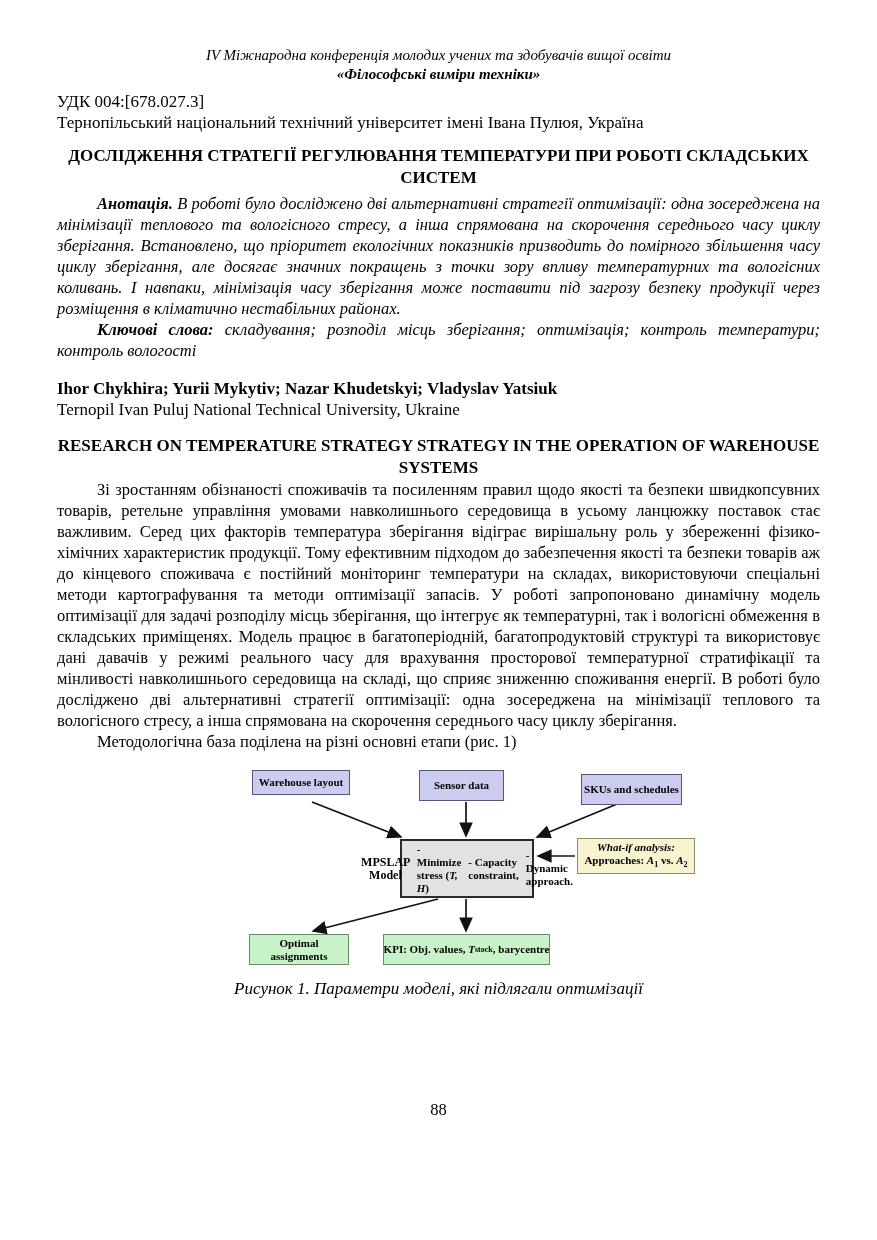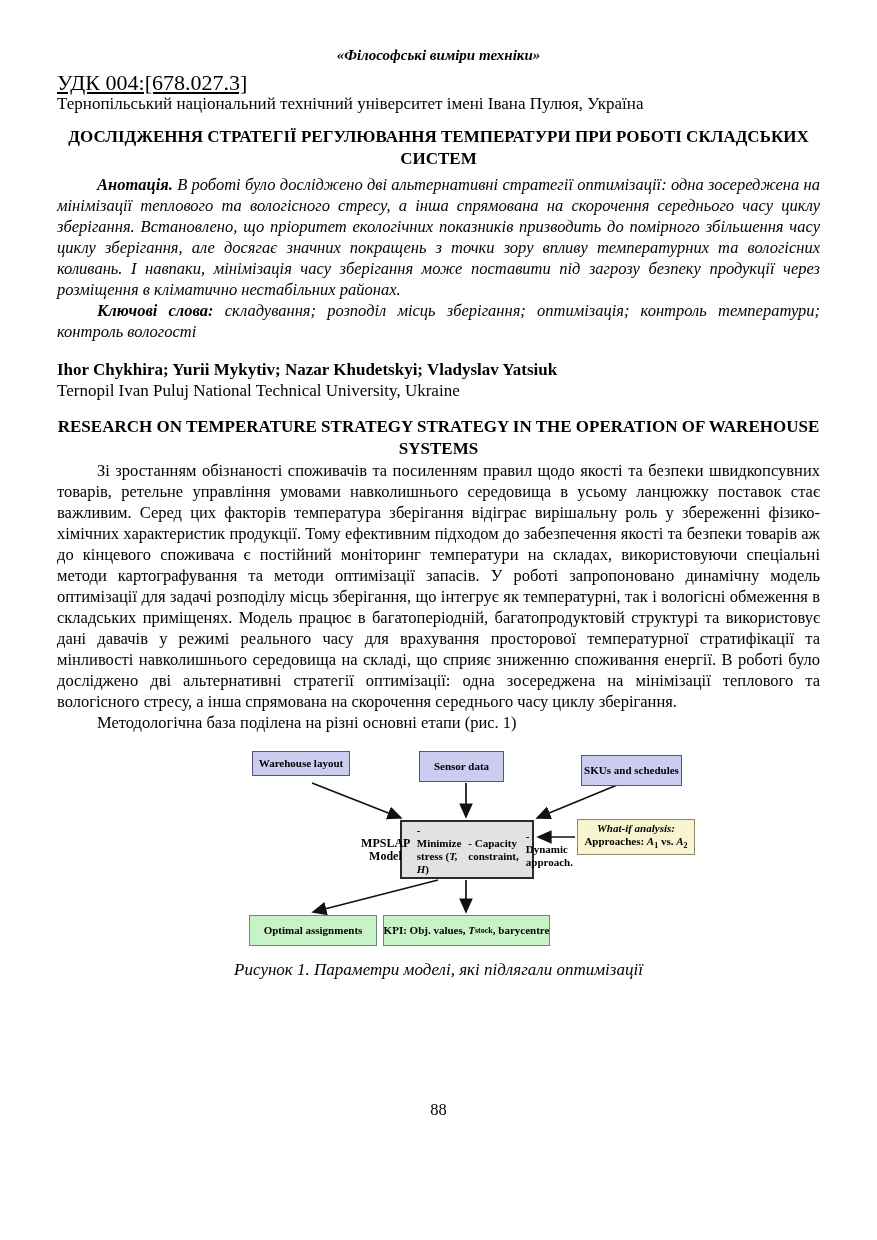--- a/index.html
+++ b/index.html
@@ -9,21 +9,21 @@
     color: #000000;
     font-family: "Liberation Serif", serif;
     position: relative;
     overflow: hidden;
   }
   .page { padding: 46px 57px 0 57px; }
 
   .hdr-line { text-align: center; font-style: italic; font-size: 15px; line-height: 19px; }
   .hdr-line.bold { font-weight: bold; }
 
-  .udc { font-size: 22px; line-height: 21px; margin-top: 7px; text-decoration: underline; }
+  .udc { font-size: 17px; line-height: 21px; margin-top: 7px; }
   .authors-ua { font-size: 17px; line-height: 21px; font-weight: bold; }
   .affil-ua { font-size: 17px; line-height: 21px; }
 
   .title-ua {
     text-align: center; font-weight: bold; font-size: 17px;
     line-height: 22px; margin-top: 12px;
   }
 
   .par { font-size: 16.5px; line-height: 21px; text-align: justify; text-indent: 40px; }
   .abstract-par { font-style: italic; margin-top: 4px; }
@@ -67,40 +67,41 @@
   .box-whatif {
     left: 520px; top: 71px; width: 118px; height: 36px;
     background: #f8f4d0; border: 1px solid #8a8a6a;
     flex-direction: column; justify-content: center;
     font-size: 11px; line-height: 13px;
   }
   .box-whatif .w-line1 { font-style: italic; }
   sub { font-size: 8px; }
 
   .box-output { background: #c8f2c8; border: 1px solid #6a8a6a; }
-  .box-optimal { left: 192px; top: 167px; width: 128px; height: 31px; }
+  .box-optimal { left: 192px; top: 167px; width: 100px; height: 31px; }
   .box-kpi     { left: 326px; top: 167px; width: 167px; height: 31px; font-weight: normal; }
   .box-kpi .kpi-bold { font-weight: bold; }
   .box-kpi span { white-space: pre; }
 
   .fig-caption {
     text-align: center; font-style: italic; font-size: 17px;
     line-height: 21px; margin-top: 9px;
   }
 
   .page-number {
     position: absolute; left: 0; top: 1100px; width: 877px;
     text-align: center; font-size: 16.5px;
   }
 </style>
 </head>
 <body>
 
 <div class="page">
 
+  <div class="hdr-line">IV Міжнародна конференція молодих учених та здобувачів вищої освіти</div>
   <div class="hdr-line bold">«Філософські виміри техніки»</div>
 
   <div class="udc">УДК 004:[678.027.3]</div>
   <div class="affil-ua">Тернопільський національний технічний університет імені Івана Пулюя, Україна</div>
 
   <div class="title-ua">ДОСЛІДЖЕННЯ СТРАТЕГІЇ РЕГУЛЮВАННЯ ТЕМПЕРАТУРИ ПРИ РОБОТІ СКЛАДСЬКИХ СИСТЕМ</div>
 
   <div class="par abstract-par"><span class="lbl">Анотація.</span><span> В роботі було досліджено дві альтернативні стратегії оптимізації: одна зосереджена на мінімізації теплового та вологісного стресу, а інша спрямована на скорочення середнього часу циклу зберігання. Встановлено, що пріоритет екологічних показників призводить до помірного збільшення часу циклу зберігання, але досягає значних покращень з точки зору впливу температурних та вологісних коливань. І навпаки, мінімізація часу зберігання може поставити під загрозу безпеку продукції через розміщення в кліматично нестабільних районах.</span></div>
 
   <div class="par keywords-par"><span class="lbl">Ключові слова:</span><span> складування; розподіл місць зберігання; оптимізація; контроль температури; контроль вологості</span></div>

